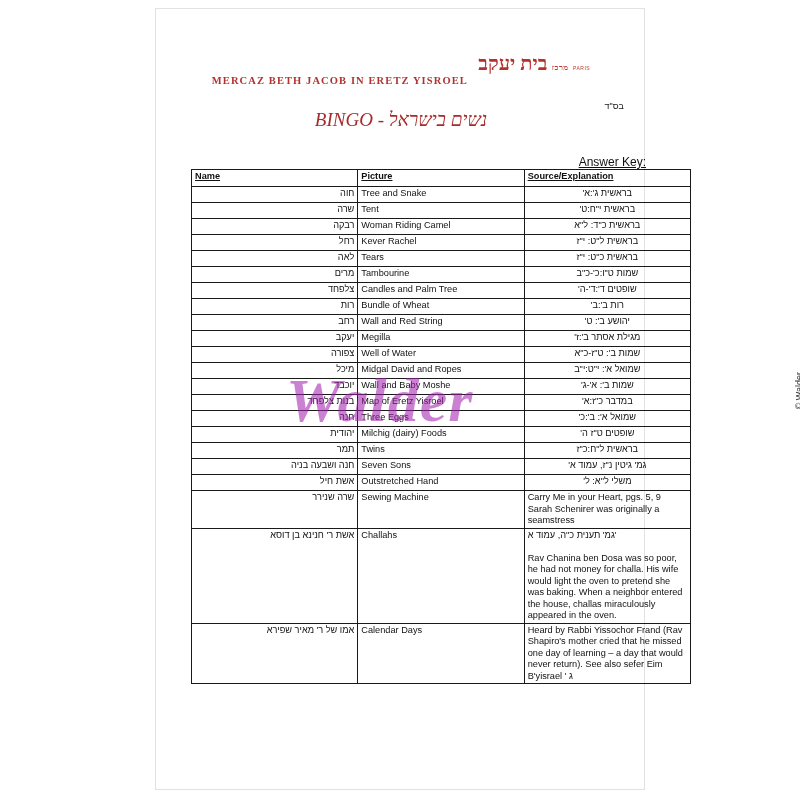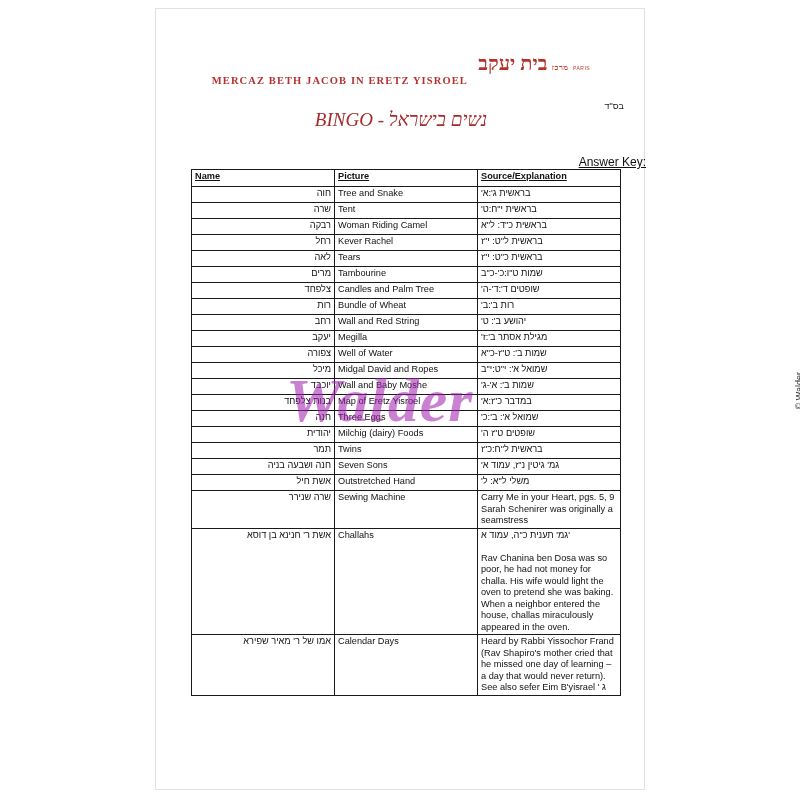--- a/index.html
+++ b/index.html
@@ -97,21 +97,21 @@
     width: 490px;
     text-align: right;
     font-size: 12px;
     color: #111;
     text-decoration: underline;
   }
   table.maintable {
     position: absolute;
     left: 35px;
     top: 160px;
-    width: 430px;
+    width: 500px;
     border-collapse: collapse;
     table-layout: fixed;
     border-radius: 20px;
   }
   table.maintable td, table.maintable th {
     border: 1px solid #1a1a1a;
     padding: 1px 3px;
     font-size: 9.2px;
     color: #111;
     vertical-align: top;
@@ -131,21 +131,21 @@
     width: 96px;
   }
   td.picture {
     width: 134px;
   }
   td.source {
     width: 200px;
   }
   td.source.rtl {
     direction: rtl;
-    text-align: left;
+    text-align: center;
   }
   .rowcell { height: 13px; }
   .watermark {
     position: absolute;
     left: 130px;
     top: 356px;
     font-family: "Liberation Serif", serif;
     font-size: 62px;
     font-weight: bold;
     font-style: italic;

